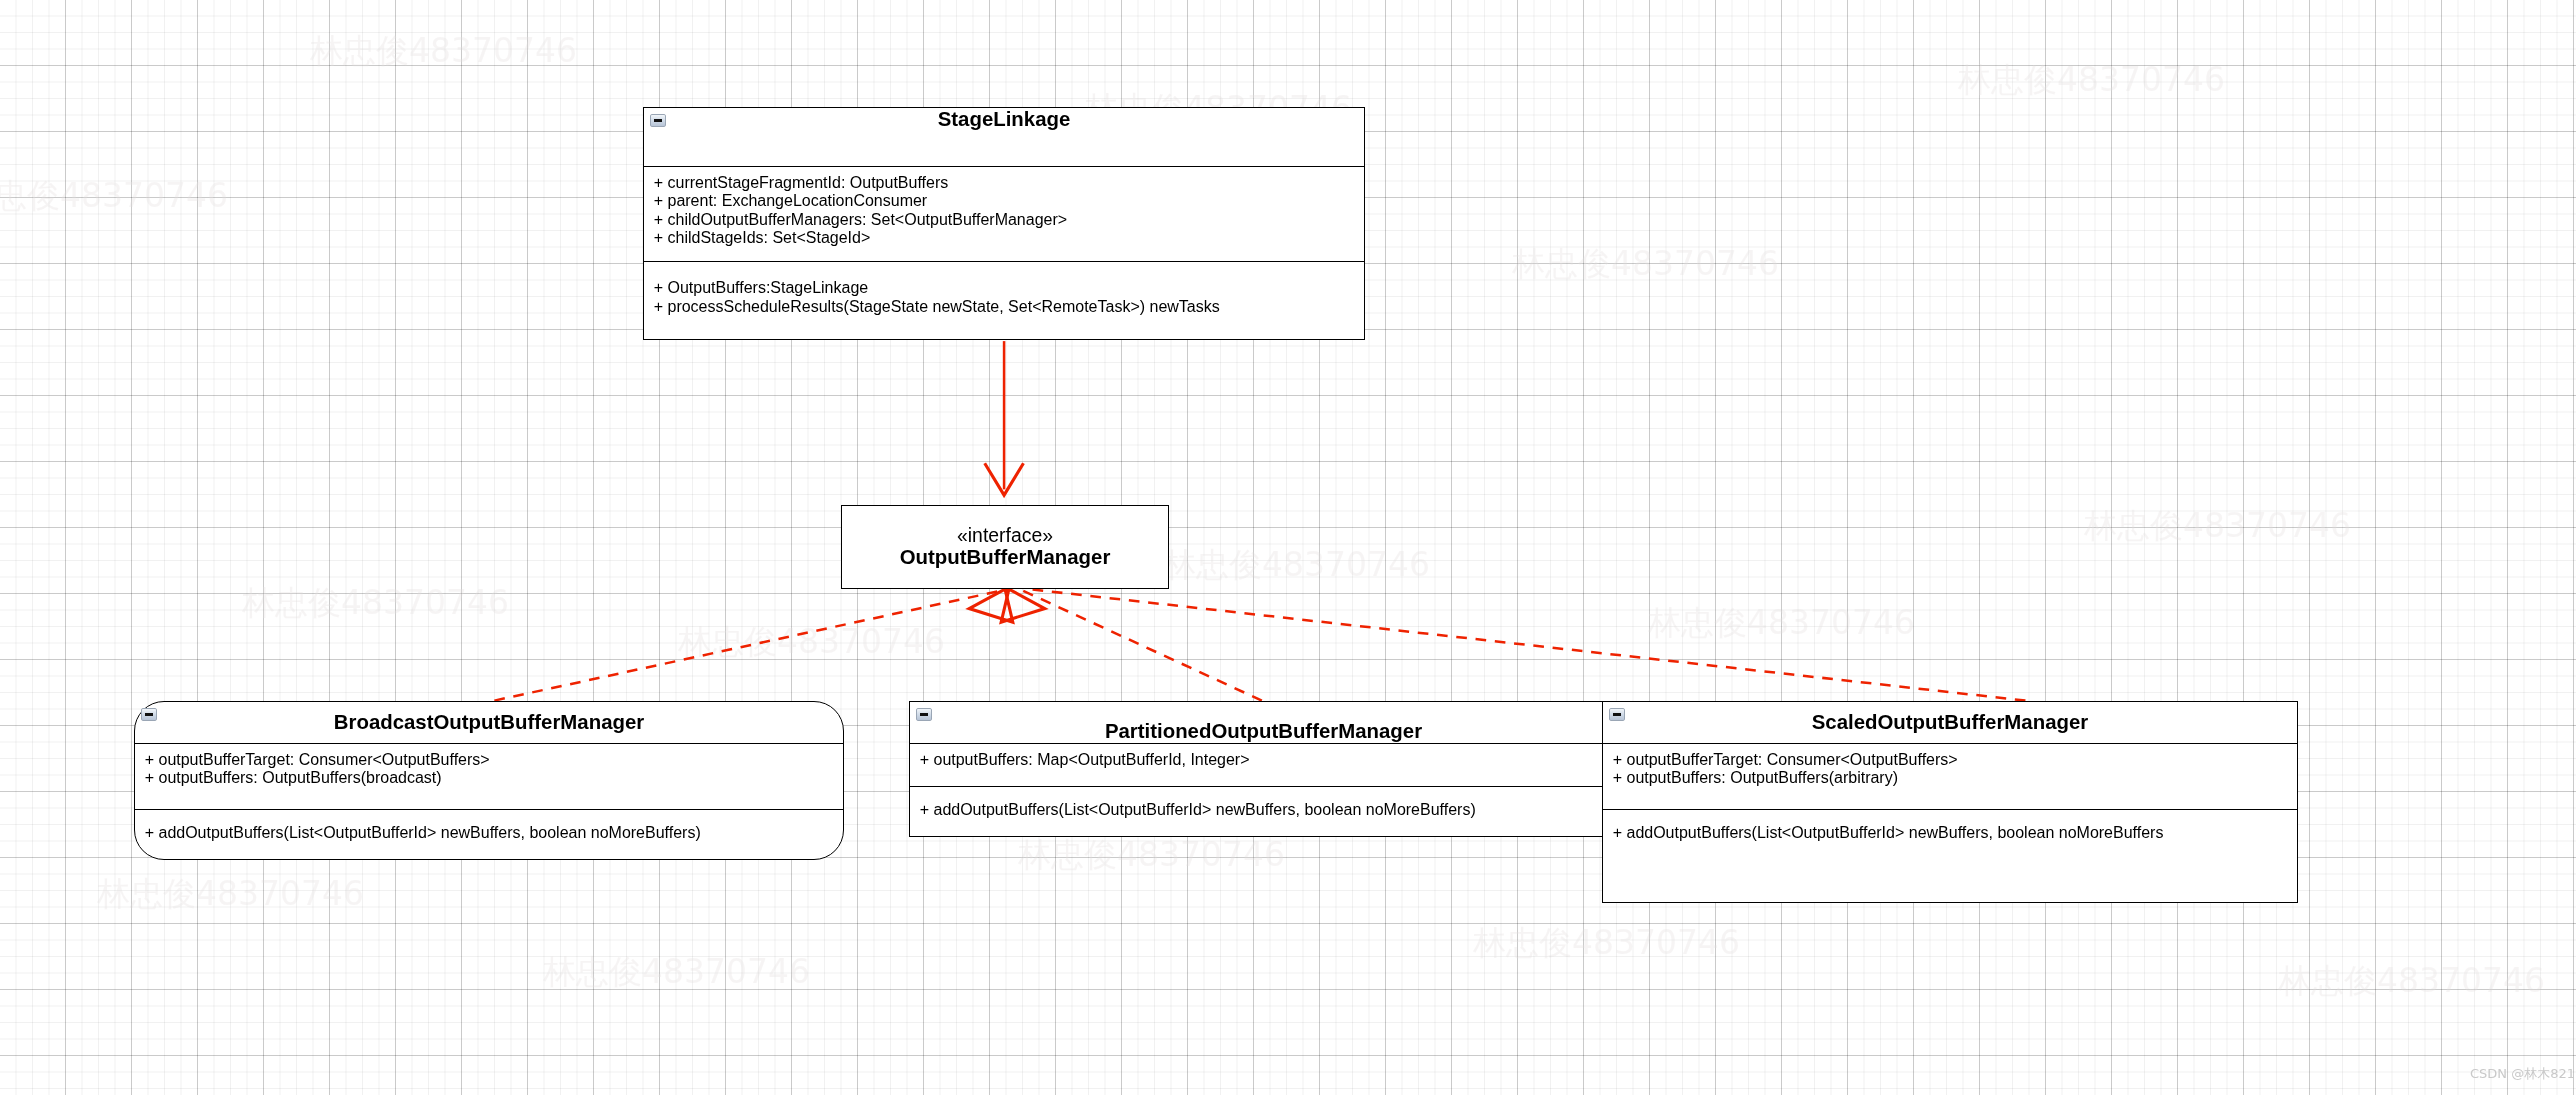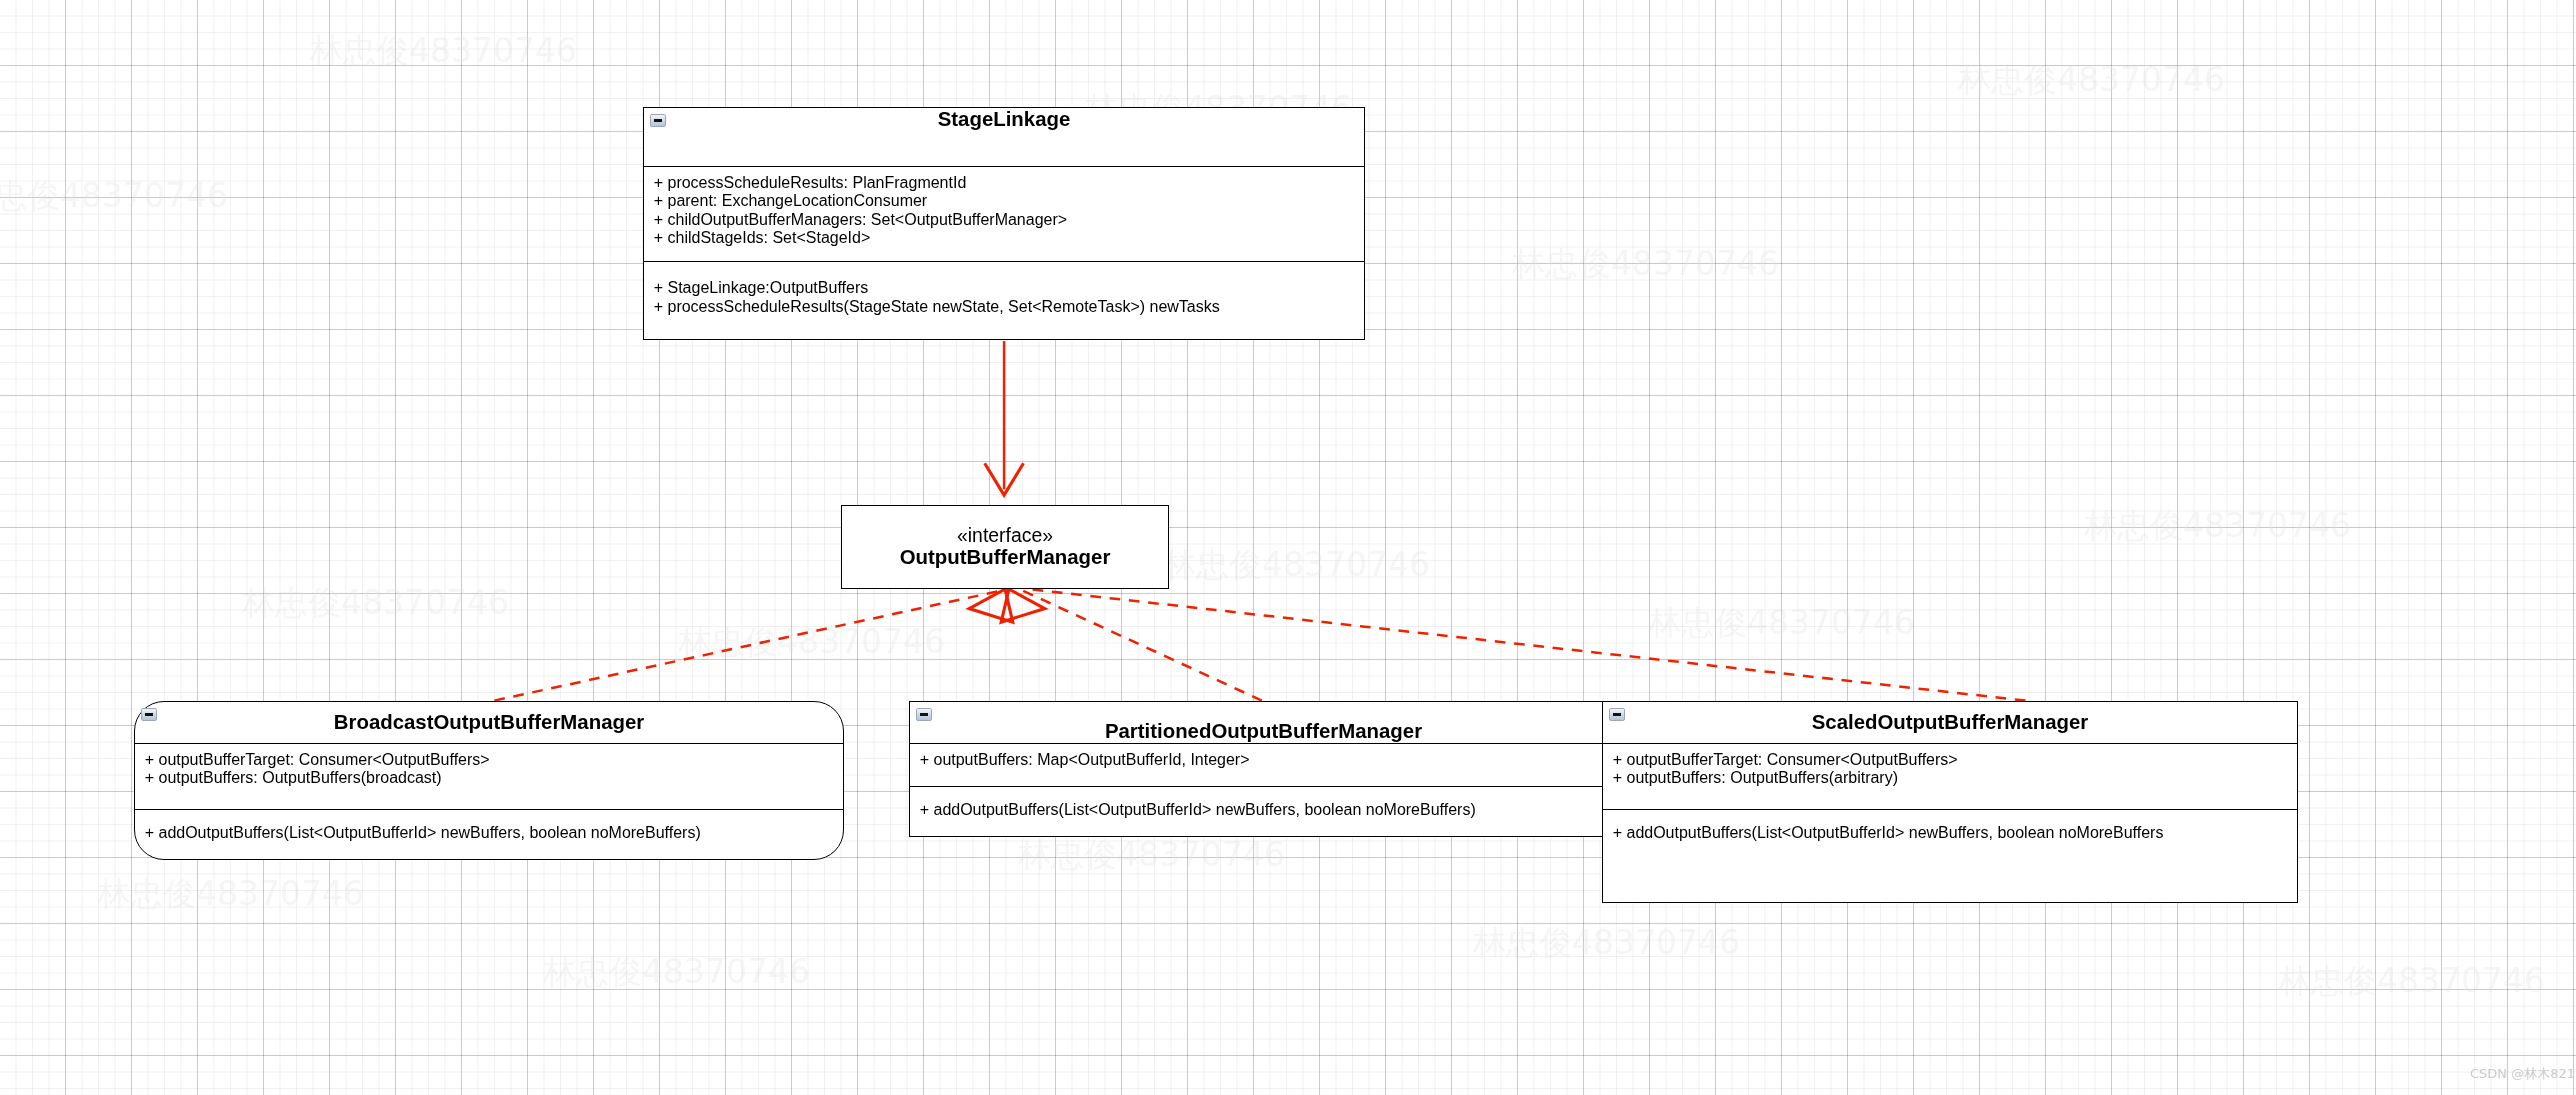--- a/index.html
+++ b/index.html
@@ -181,27 +181,27 @@
   </svg>
 
   <div class="uml-box" style="left:643px; top:107px; width:722px; height:233px;">
     <div class="uml-section" style="height:58px; display:flex; align-items:flex-start; justify-content:center;">
       <div class="collapse-btn">
           <i></i>
         </div>
       <div class="uml-title">StageLinkage</div>
     </div>
     <div class="uml-section uml-compartment" style="height:95px;">
-      <div class="uml-line">+ processScheduleResults: PlanFragmentId</div>
+      <div class="uml-line">+ currentStageFragmentId: OutputBuffers</div>
       <div class="uml-line">+ parent: ExchangeLocationConsumer</div>
       <div class="uml-line">+ childOutputBufferManagers: Set&lt;OutputBufferManager&gt;</div>
       <div class="uml-line">+ childStageIds: Set&lt;StageId&gt;</div>
     </div>
     <div class="uml-section uml-compartment" style="height:76px; padding-top:17.4px;">
-      <div class="uml-line">+ StageLinkage:OutputBuffers</div>
+      <div class="uml-line">+ OutputBuffers:StageLinkage</div>
       <div class="uml-line">+ processScheduleResults(StageState newState, Set&lt;RemoteTask&gt;) newTasks</div>
     </div>
   </div>
 
   <div class="uml-box" style="left:841px; top:505px; width:328px; height:84px; display:flex; flex-direction:column; align-items:center; justify-content:center;">
     <div class="uml-stereotype">«interface»</div>
     <div class="uml-iface-name">OutputBufferManager</div>
   </div>
 
   <div class="uml-box" style="left:134px; top:701px; width:710px; height:159px;border-radius:30px;">

